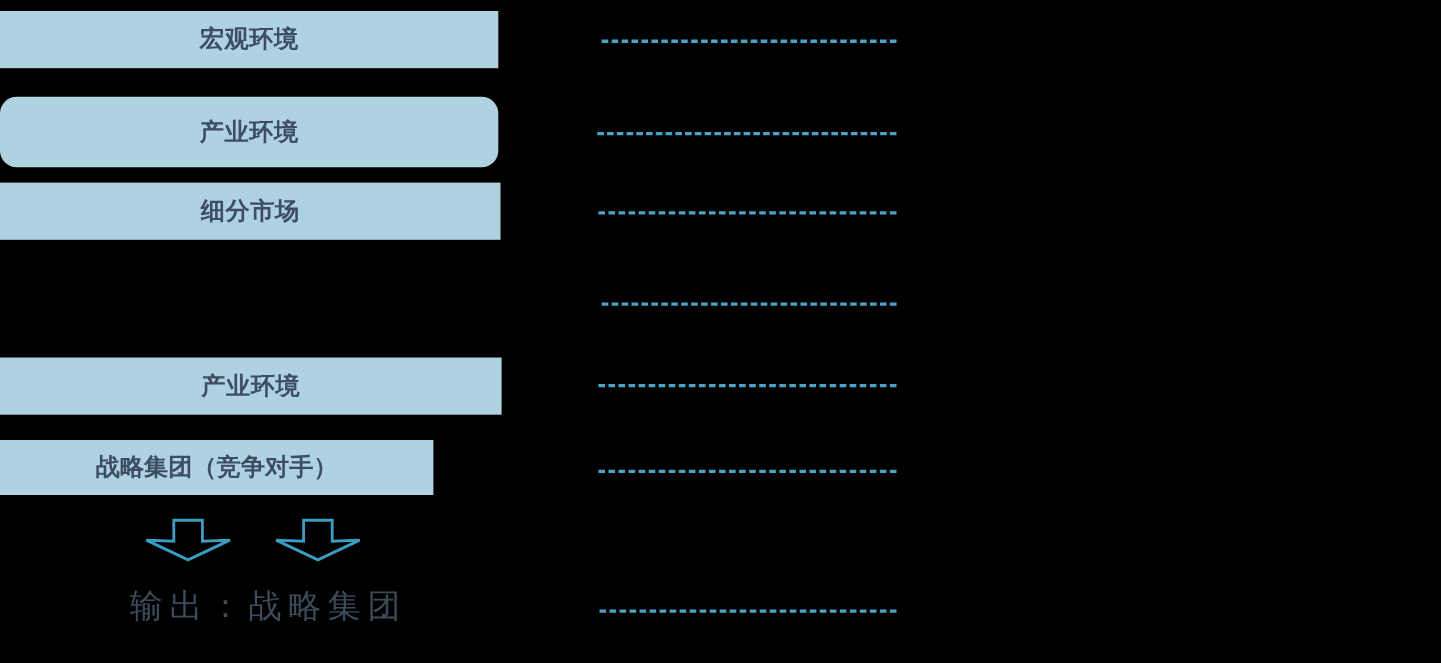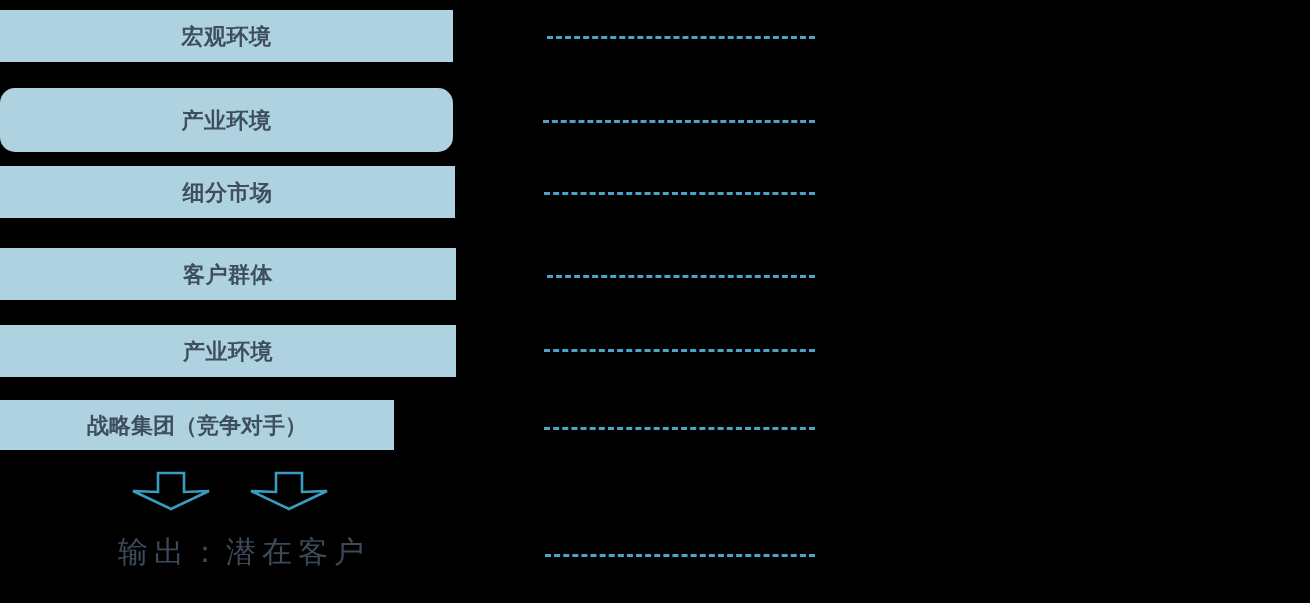--- a/index.html
+++ b/index.html
@@ -80,23 +80,20 @@
   </div>
 
   <div class="layer-bar" style="left:0px; top:88px; width:453px; height:64px;border-radius:15px;">
     <span class="layer-label">产业环境</span>
   </div>
 
   <div class="layer-bar" style="left:0px; top:166px; width:455px; height:52px;">
     <span class="layer-label">细分市场</span>
   </div>
 
-  <div class="layer-bar" style="left:0px; top:248px; width:456px; height:52px;">
-    <span class="layer-label">客户群体</span>
-  </div>
 
   <div class="layer-bar" style="left:0px; top:325px; width:456px; height:52px;">
     <span class="layer-label">产业环境</span>
   </div>
 
   <div class="layer-bar" style="left:0px; top:400px; width:394px; height:50px;">
     <span class="layer-label wide">战略集团（竞争对手）</span>
   </div>
 
   <div class="dashed-line" style="left:547px; top:36px;  width:268px;"></div>
@@ -112,15 +109,15 @@
       <path d="M 28 3 L 54 3 L 54 22 L 79 21 L 41 39 L 3 21 L 28 22 Z" stroke="#3a9cc0" stroke-width="2.6" stroke-linejoin="miter" fill="none"></path>
     </svg>
   </div>
 
   <div class="arrow-wrap" style="left:248px; top:470px; width:82px; height:42px;">
     <svg width="82" height="42" viewBox="0 0 82 42" fill="none" aria-hidden="true">
       <path d="M 28 3 L 54 3 L 54 22 L 79 21 L 41 39 L 3 21 L 28 22 Z" stroke="#3a9cc0" stroke-width="2.6" stroke-linejoin="miter" fill="none"></path>
     </svg>
   </div>
 
-  <div class="output-caption" style="left:118px; top:537px;">输出：潜在客户</div>
+  <div class="output-caption" style="left:118px; top:537px;">输出：战略集团</div>
 
 </div>
 
 </body></html>

